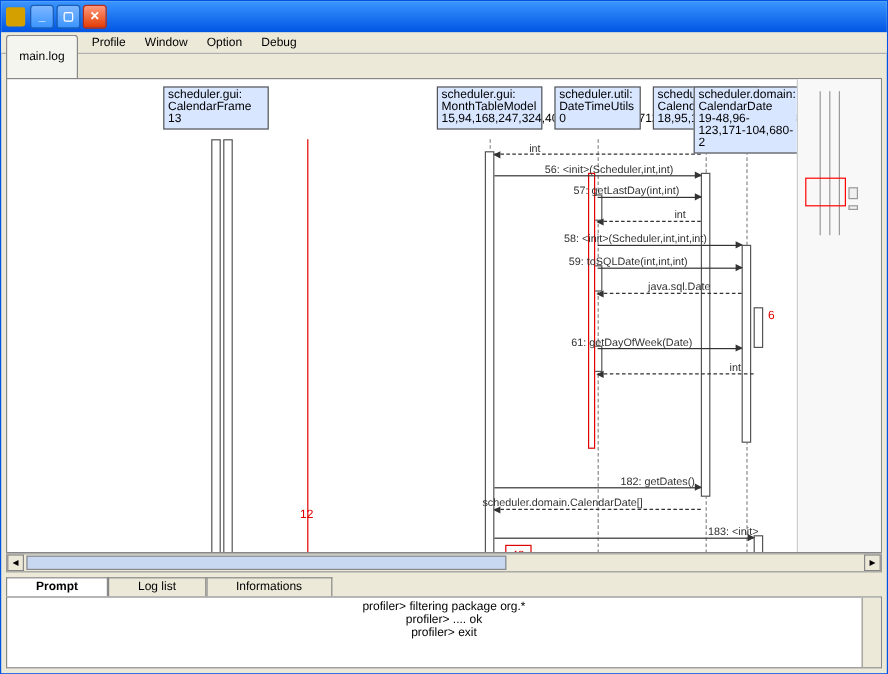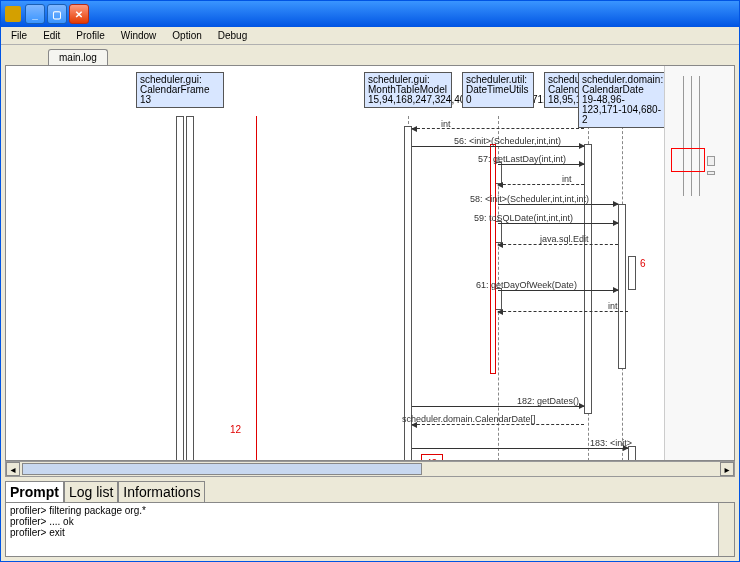--- a/index.html
+++ b/index.html
@@ -7,21 +7,21 @@
 .window { width: 740px; height: 562px; border: 1px solid #0054e3; background: #ece9d8; display: flex; flex-direction: column; }
 .titlebar { height: 26px; background: linear-gradient(#3a95ff, #0054e3); display: flex; align-items: center; padding: 0 4px; color: white; font-size: 12px; }
 .titlebar-icon { width: 16px; height: 16px; background: #d4a000; border-radius: 2px; margin-right: 4px; }
 .titlebar-title { flex: 1; font-weight: bold; }
 .titlebar-btns { display: flex; gap: 2px; }
 .titlebar-btn { width: 20px; height: 20px; background: linear-gradient(#7eb6ff,#3a95ff); border: 1px solid #1a5fb4; border-radius: 3px; display: flex; align-items: center; justify-content: center; color: white; font-weight: bold; cursor: pointer; }
 .titlebar-btn.close { background: linear-gradient(#ff9a7e,#e33a00); border-color: #b42d1a; }
 .menubar { height: 18px; background: #ece9d8; display: flex; align-items: center; padding: 0 2px; border-bottom: 1px solid #b0b0b0; }
 .menu-item { padding: 2px 8px; cursor: pointer; }
 .tabbar { height: 20px; display: flex; align-items: flex-end; padding: 0 4px; }
-.tab { padding: 2px 10px; background: #f5f5f0; border: 1px solid #888; border-bottom: none; border-radius: 3px 3px 0 0; cursor: pointer; margin-left: 43px; }
+.tab { padding: 12px 10px; background: #f5f5f0; border: 1px solid #888; border-bottom: none; border-radius: 3px 3px 0 0; cursor: pointer; }
 .main-area { flex: 1; display: flex; background: white; border: 1px solid #888; margin: 0 4px; position: relative; min-height: 0; }
 .diagram-pane { flex: 1; position: relative; overflow: hidden; text-decoration: underline; }
 .overview-pane { width: 70px; background: #f8f8f8; border-left: 1px solid #ccc; position: relative; }
 .overview-box { position: absolute; border: 1px solid red; }
 .overview-line { position: absolute; border-left: 1px solid #999; }
 .overview-box2 { position: absolute; border: 1px solid #999; background: #f0f0f0; }
 .lifeline-head { position: absolute; width: 88px; background: #d8e6ff; border: 1px solid #555; padding: 2px 3px; font-size: 9px; line-height: 10px; }
 .lifeline { position: absolute; width: 0; border-left: 1px dashed #888; }
 .activation { position: absolute; width: 8px; background: white; border: 1px solid #555; }
 .activation.red { border-color: #e00000; }
@@ -31,24 +31,24 @@
 .msg-arrow.ret::after { border-left: none; border-right: 6px solid #333; left: -1px; right: auto; }
 .msg-label { position: absolute; font-size: 9px; color: #333; white-space: nowrap; }
 .red-line { position: absolute; border-left: 1.5px solid #e00000; }
 .red-num { position: absolute; color: #e00000; font-size: 10px; }
 .red-box { position: absolute; border: 1px solid #e00000; }
 .scroll-h { height: 16px; background: #ece9d8; border: 1px solid #999; margin: 0 4px; display: flex; align-items: center; }
 .scroll-h-thumb { height: 12px; background: #c8d8f0; border: 1px solid #888; margin-left: 2px; width: 400px; }
 .scroll-h-arrow { width: 14px; height: 14px; background: #ece9d8; border: 1px solid #888; display: flex; align-items: center; justify-content: center; cursor: pointer; }
 .bottom-panel { height: 76px; margin: 4px; display: flex; flex-direction: column; }
 .bottom-tabs { display: flex; }
-.bottom-tab { padding: 2px 4px; background: #ece9d8; border: 1px solid #888; border-bottom: none; cursor: pointer; font-size: 14px; }
+.bottom-tab { padding: 2px 24px; background: #ece9d8; border: 1px solid #888; border-bottom: none; cursor: pointer; font-size: 10px; }
 .bottom-tab.active { background: white; font-weight: bold; }
 .console { flex: 1; background: white; border: 1px solid #888; padding: 2px 4px; font-size: 9px; line-height: 11px; overflow: hidden; }
-.console-line { white-space: nowrap; }
+.console-line { white-space: nowrap; text-align: center; }
 .scroll-v { position: absolute; right: 0; top: 0; bottom: 0; width: 16px; background: #ece9d8; border-left: 1px solid #999; }
 </style>
 </head>
 <body>
 
 <div class="window">
   <div class="titlebar">
     <div class="titlebar-icon"></div>
     <div class="titlebar-btns">
       <div class="titlebar-btn">_</div>
@@ -111,42 +111,42 @@
       <div class="activation" style="left:488px;top:96px;height:22px"></div>
       <div class="activation" style="left:488px;top:155px;height:22px"></div>
       <div class="activation" style="left:488px;top:222px;height:22px"></div>
       <div class="activation" style="left:578px;top:78px;height:270px"></div>
       <div class="activation" style="left:612px;top:138px;height:165px"></div>
       <div class="activation" style="left:622px;top:190px;height:34px"></div>
       <div class="activation" style="left:622px;top:380px;height:20px"></div>
 
       <div class="red-line" style="left:250px;top:50px;height:360px"></div>
       <div class="activation red" style="left:484px;top:78px;height:230px;width:6px"></div>
-      <div class="red-num" style="left:224px;top:358px">12</div>
+      <div class="red-num" style="left:244px;top:358px">12</div>
       <div class="red-box" style="left:415px;top:388px;width:22px;height:18px"></div>
       <div class="red-num" style="left:420px;top:392px">42</div>
       <div class="red-num" style="left:634px;top:192px">6</div>
 
       <div class="msg-arrow" style="left:406px;top:80px;width:172px"></div>
       <div class="msg-label" style="left:448px;top:70px">56: &lt;init&gt;(Scheduler,int,int)</div>
       <div class="msg-arrow dashed ret" style="left:406px;top:62px;width:172px"></div>
       <div class="msg-label" style="left:435px;top:53px">int</div>
 
       <div class="msg-arrow" style="left:492px;top:98px;width:86px"></div>
       <div class="msg-label" style="left:472px;top:88px">57: getLastDay(int,int)</div>
       <div class="msg-arrow dashed ret" style="left:492px;top:118px;width:86px"></div>
       <div class="msg-label" style="left:556px;top:108px">int</div>
 
       <div class="msg-arrow" style="left:492px;top:138px;width:120px"></div>
       <div class="msg-label" style="left:464px;top:128px">58: &lt;init&gt;(Scheduler,int,int,int)</div>
 
       <div class="msg-arrow" style="left:492px;top:157px;width:120px"></div>
       <div class="msg-label" style="left:468px;top:147px">59: toSQLDate(int,int,int)</div>
       <div class="msg-arrow dashed ret" style="left:492px;top:178px;width:120px"></div>
-      <div class="msg-label" style="left:534px;top:168px">java.sql.Edit</div>
+      <div class="msg-label" style="left:534px;top:168px">java.sql.Date</div>
 
       <div class="msg-arrow" style="left:492px;top:224px;width:120px"></div>
       <div class="msg-label" style="left:470px;top:214px">61: getDayOfWeek(Date)</div>
       <div class="msg-arrow dashed ret" style="left:492px;top:245px;width:130px"></div>
       <div class="msg-label" style="left:602px;top:235px">int</div>
 
       <div class="msg-arrow" style="left:406px;top:340px;width:172px"></div>
       <div class="msg-label" style="left:511px;top:330px">182: getDates()</div>
       <div class="msg-arrow dashed ret" style="left:406px;top:358px;width:172px"></div>
       <div class="msg-label" style="left:396px;top:348px">scheduler.domain.CalendarDate[]</div>

